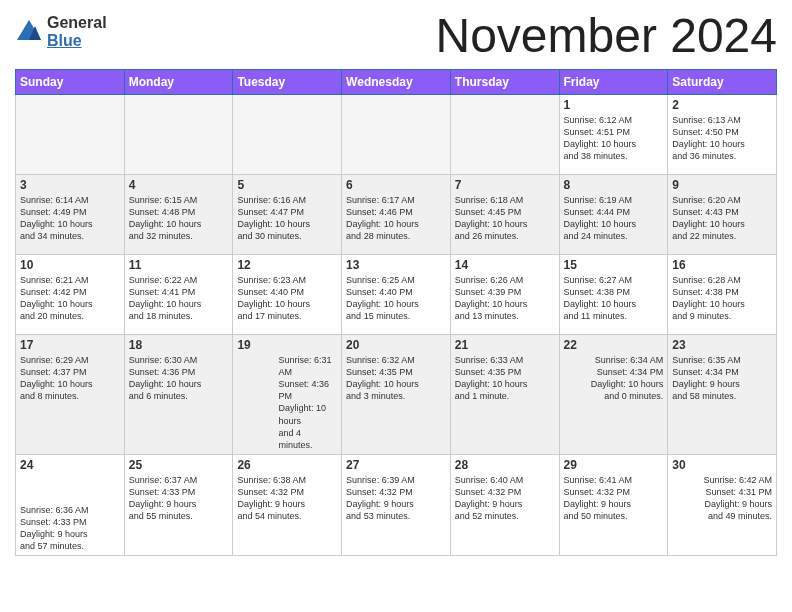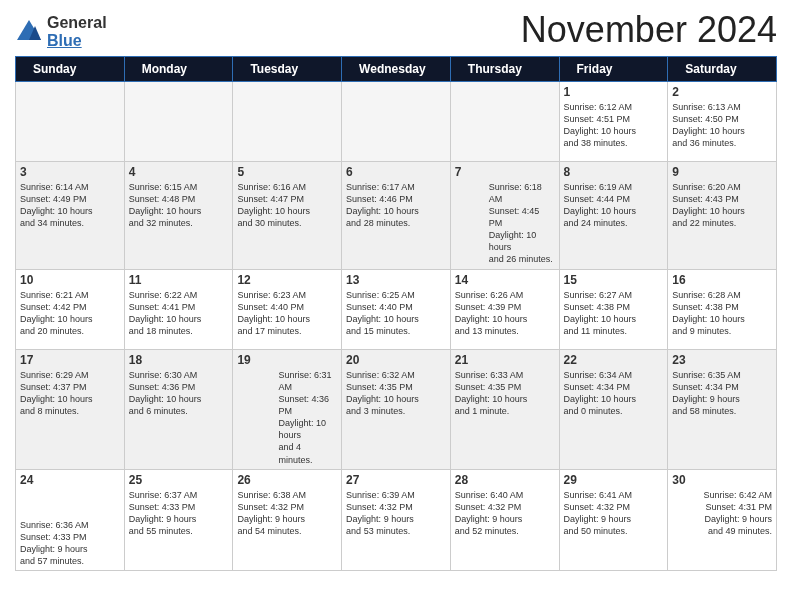--- a/index.html
+++ b/index.html
@@ -44,40 +44,40 @@
     }
     .logo-icon {
       width: 28px;
       height: 28px;
       margin-right: 4px;
     }
     .title-block {
       text-align: right;
     }
     .month-title {
-      font-size: 36px;
+      font-size: 48px;
       font-weight: normal;
       color: #222;
       line-height: 1.1;
     }
     .location {
       font-size: 16px;
       color: #444;
     }
     table {
       width: 100%;
       border-collapse: collapse;
       table-layout: fixed;
     }
     th {
-      background-color: #0f172a;
+      background-color: #8b5cf6;
       color: #fff;
       font-size: 12px;
       font-weight: bold;
-      padding: 5px 17px;
+      padding: 5px 4px;
       text-align: left;
       border: 1px solid #2e6db4;
     }
     td {
       vertical-align: top;
       border: 1px solid #ccc;
       padding: 3px 4px;
       height: 80px;
       background: #fff;
       font-size: 9.5px;
@@ -179,21 +179,21 @@
           </td>
           <td class="shaded">
             <span class="day-num">6</span>
             <div class="cell-info" style="white-space: pre-line;">Sunrise: 6:17 AM
 Sunset: 4:46 PM
 Daylight: 10 hours
 and 28 minutes.</div>
           </td>
           <td class="shaded">
             <span class="day-num">7</span>
-            <div class="cell-info" style="white-space: pre-line; margin-left: 34px;">Sunrise: 6:18 AM
+            <div class="cell-info" style="white-space: pre-line;">Sunrise: 6:18 AM
 Sunset: 4:45 PM
 Daylight: 10 hours
 and 26 minutes.</div>
           </td>
           <td class="shaded">
             <span class="day-num">8</span>
             <div class="cell-info" style="white-space: pre-line;">Sunrise: 6:19 AM
 Sunset: 4:44 PM
 Daylight: 10 hours
 and 24 minutes.</div>
@@ -288,21 +288,21 @@
           </td>
           <td class="shaded">
             <span class="day-num">21</span>
             <div class="cell-info" style="white-space: pre-line;">Sunrise: 6:33 AM
 Sunset: 4:35 PM
 Daylight: 10 hours
 and 1 minute.</div>
           </td>
           <td class="shaded">
             <span class="day-num">22</span>
-            <div class="cell-info" style="white-space: pre-line;">Sunrise: 6:34 AM
+            <div class="cell-info" style="white-space: pre-line; text-align: right;">Sunrise: 6:34 AM
 Sunset: 4:34 PM
 Daylight: 10 hours
 and 0 minutes.</div>
           </td>
           <td class="shaded">
             <span class="day-num">23</span>
             <div class="cell-info" style="white-space: pre-line;">Sunrise: 6:35 AM
 Sunset: 4:34 PM
 Daylight: 9 hours
 and 58 minutes.</div>

